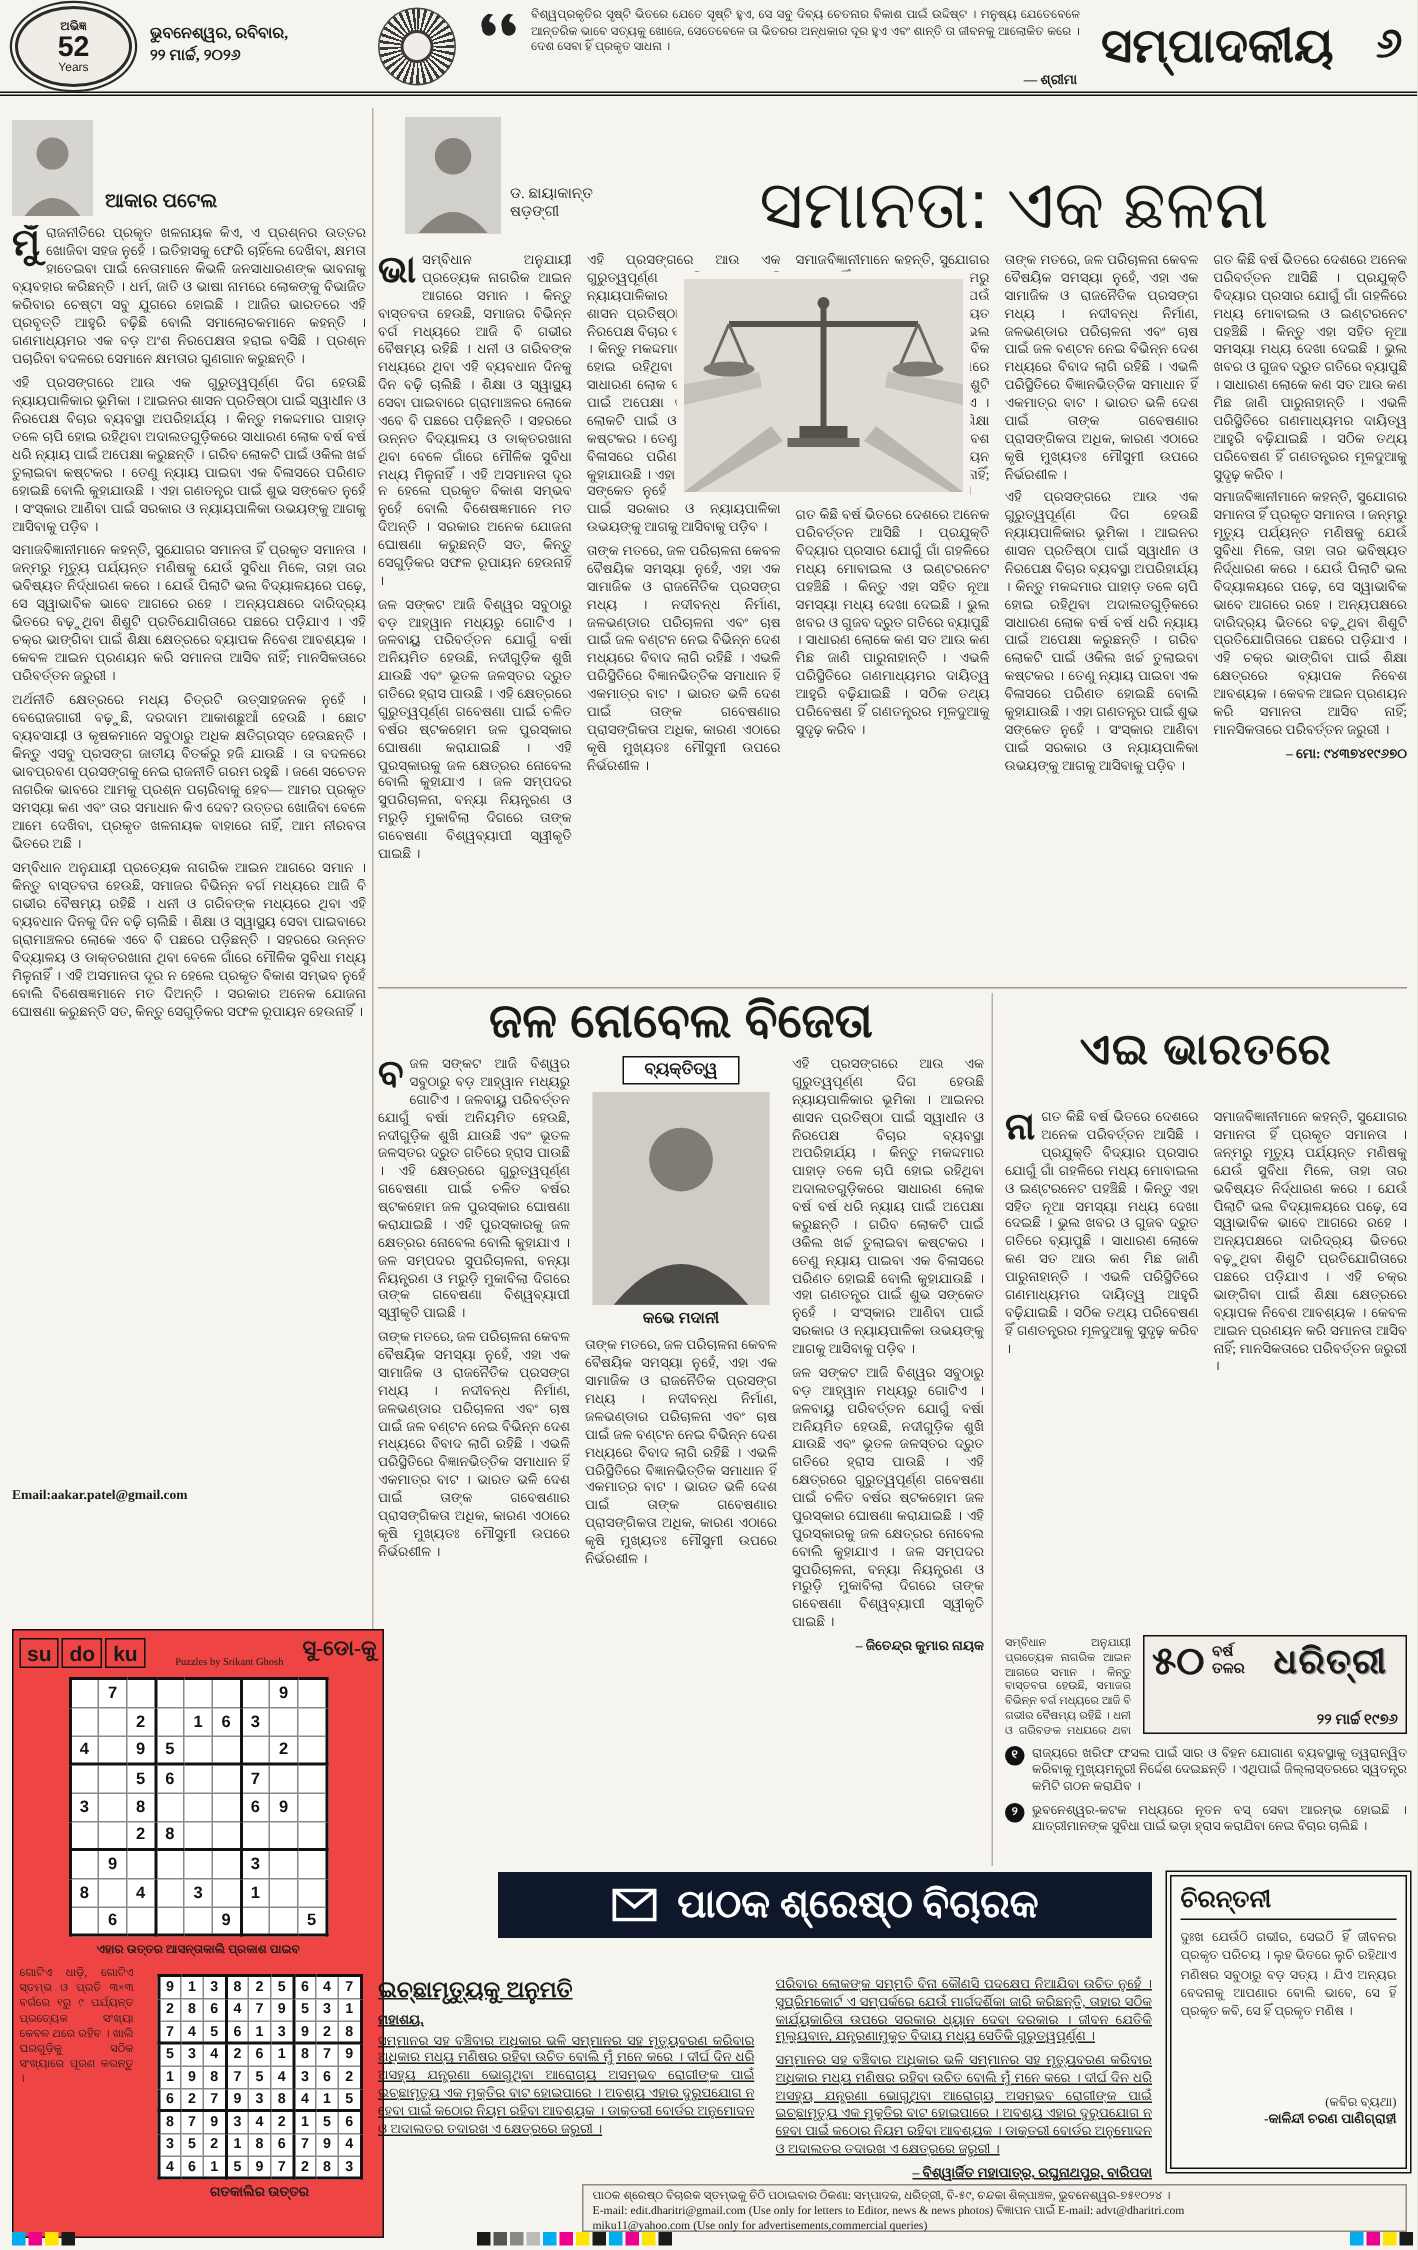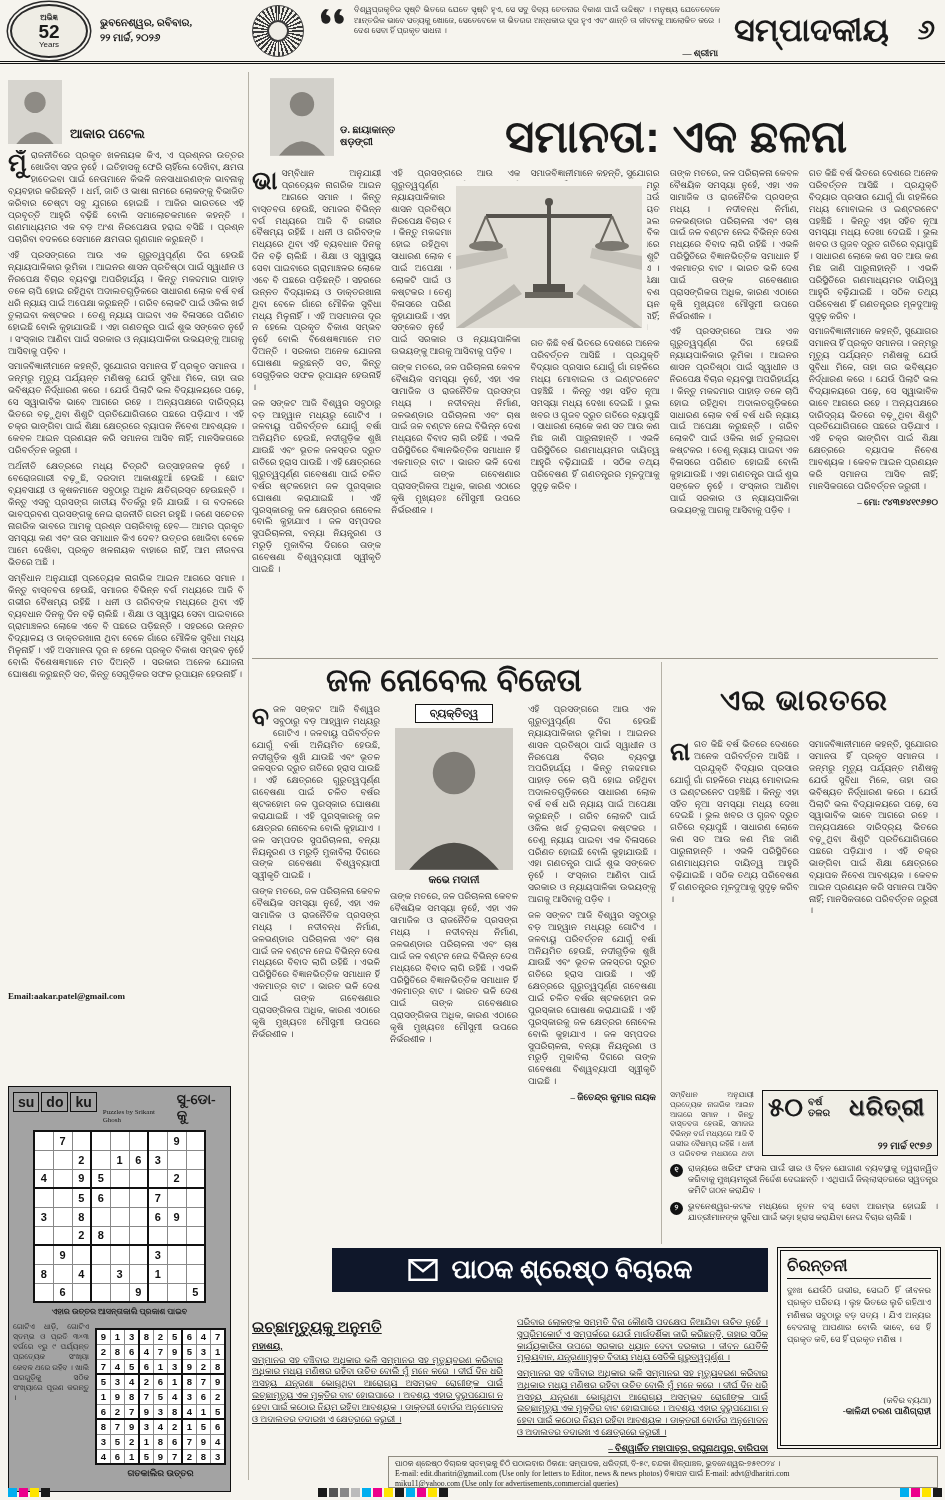--- a/index.html
+++ b/index.html
@@ -39,45 +39,45 @@
   .la-head{font-size:26px;font-weight:800;line-height:1.05;}
   .la-byline{display:flex;align-items:flex-end;gap:8px;margin:8px 0 6px;}
   .photo-sm{width:54px;height:64px;background:#d7d5cf;position:relative;flex:none;}
   .la-author{font-size:13px;font-weight:bold;padding-bottom:2px;}
   .la-body{font-size:9px;line-height:1.33;text-align:justify;height:838px;overflow:hidden;}
   .la-body p{margin:0 0 4px;}
   .dropcap{float:left;font-size:25px;line-height:.9;font-weight:800;padding:2px 4px 0 0;}
   .la-email{font-size:9px;font-weight:bold;margin-top:3px;}
 
   
-  #sudoku-box{position:absolute;left:8px;top:1086px;width:223px;height:406px;border:1.5px solid #111;
-      background:#a3a3a3;padding:5px 4px;}
+  #sudoku-box{position:absolute;left:8px;top:1086px;width:248px;height:406px;border:1.5px solid #111;
+      background:#ef4444;padding:5px 4px;}
   .su-header{display:flex;align-items:flex-start;gap:2px;}
   .su-cell{border:1.5px solid #111;font-weight:800;font-size:14px;padding:0 4px;line-height:1.3;}
-  .su-credit{font-size:7px;margin-left:4px;align-self:flex-end;}
+  .su-credit{font-size:7px;margin-left:18px;align-self:flex-end;}
   .su-odia{margin-left:auto;font-weight:800;font-size:14px;}
   .sgrid{border-collapse:collapse;margin:6px auto 0;background:#fff;}
   .sgrid td{border:1px solid #888;text-align:center;font-weight:bold;color:#111;font-family:"Liberation Sans",sans-serif;}
   #puzzle-grid td{width:19px;height:19px;font-size:11px;}
   #solution-grid td{width:15px;height:15px;font-size:9.5px;}
   .sgrid td:nth-child(3n){border-right:2px solid #111;}
   .sgrid td:first-child{border-left:2px solid #111;}
   .sgrid tr:nth-child(3n) td{border-bottom:2px solid #111;}
   .sgrid tr:first-child td{border-top:2px solid #111;}
   .su-note{font-size:8px;text-align:center;margin-top:4px;font-weight:bold;}
   .su-bottom{display:flex;gap:6px;margin-top:5px;}
   .su-instr{width:76px;font-size:7.5px;line-height:1.35;text-align:justify;height:150px;overflow:hidden;}
   .su-right{flex:1;}
   .su-sol-label{font-size:9px;font-weight:bold;text-align:center;margin-top:3px;}
 
   
   #main-sec{position:absolute;left:252px;top:66px;width:686px;height:590px;}
   .ma-photo{position:absolute;left:18px;top:12px;width:64px;height:78px;background:#d7d5cf;}
-  .ma-author{position:absolute;left:88px;top:58px;width:78px;font-size:10px;font-weight:bold;line-height:1.2;}
-  .ma-head{position:absolute;left:168px;top:8px;width:512px;font-size:45px;font-weight:700;text-align:center;line-height:1;margin-top:40px;}
+  .ma-author{position:absolute;left:88px;top:58px;width:78px;font-size:10px;font-weight:normal;line-height:1.2;}
+  .ma-head{position:absolute;left:168px;top:8px;width:512px;font-size:45px;font-weight:400;text-align:center;line-height:1;margin-top:40px;}
   .ma-cols{position:absolute;left:0;top:102px;width:686px;height:484px;display:flex;gap:10px;}
   .tcol{flex:1;overflow:hidden;font-size:9px;line-height:1.32;text-align:justify;}
   .tcol p{margin:0 0 4px;}
   #scales-photo{position:absolute;left:204px;top:120px;width:186px;height:142px;background:#dedbd3;
       outline:5px solid #f6f4ee;}
   .sig{display:block;text-align:right;font-weight:bold;margin-top:4px;}
 
   
   #nobel-sec{position:absolute;left:252px;top:662px;width:404px;height:582px;}
   .nb-head{font-size:32px;font-weight:800;text-align:center;margin:2px 0 8px;line-height:1;}

